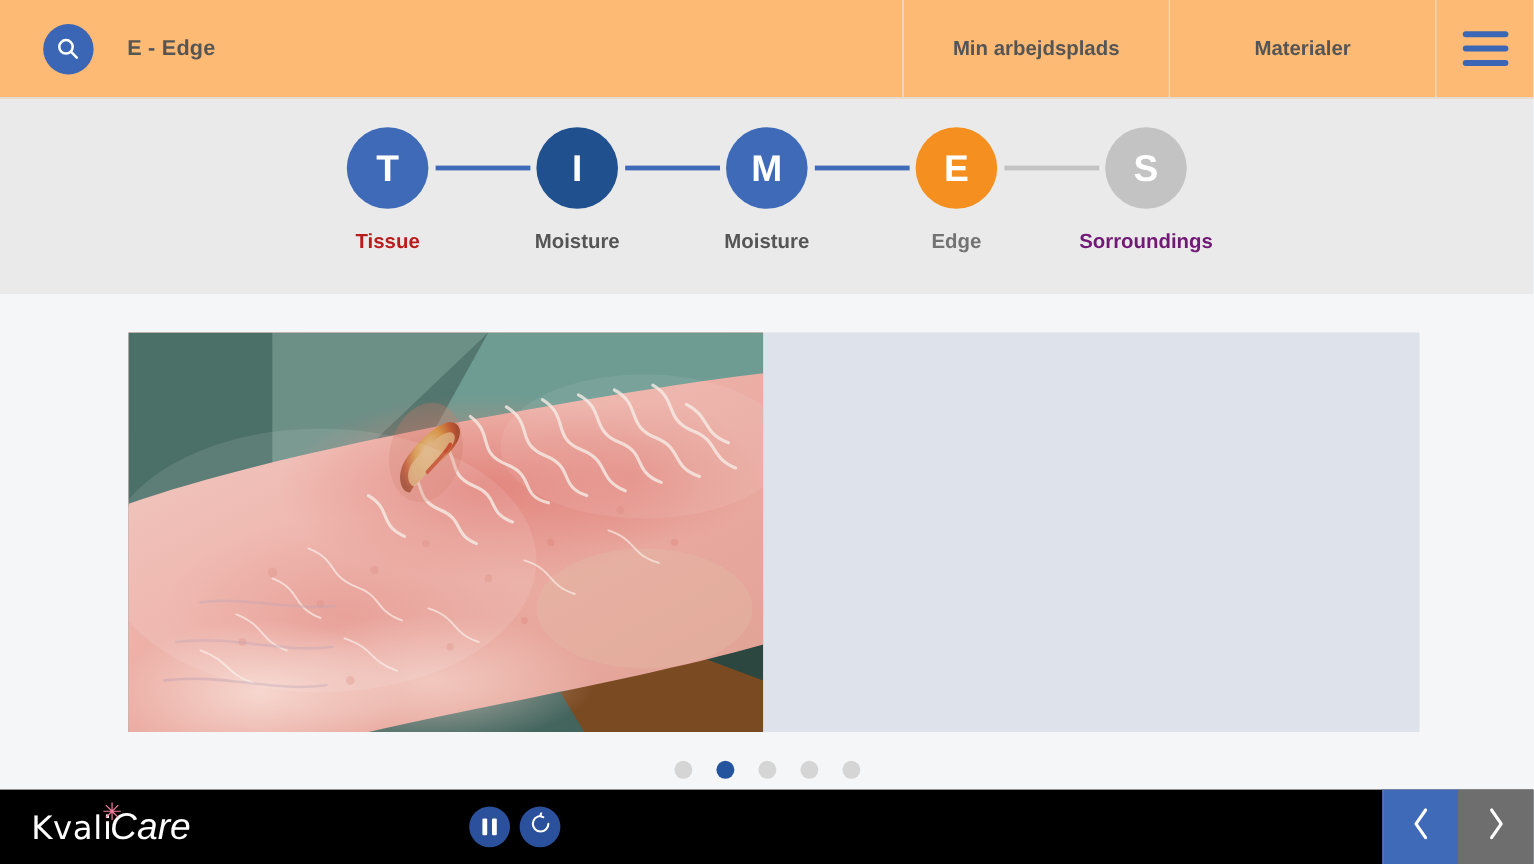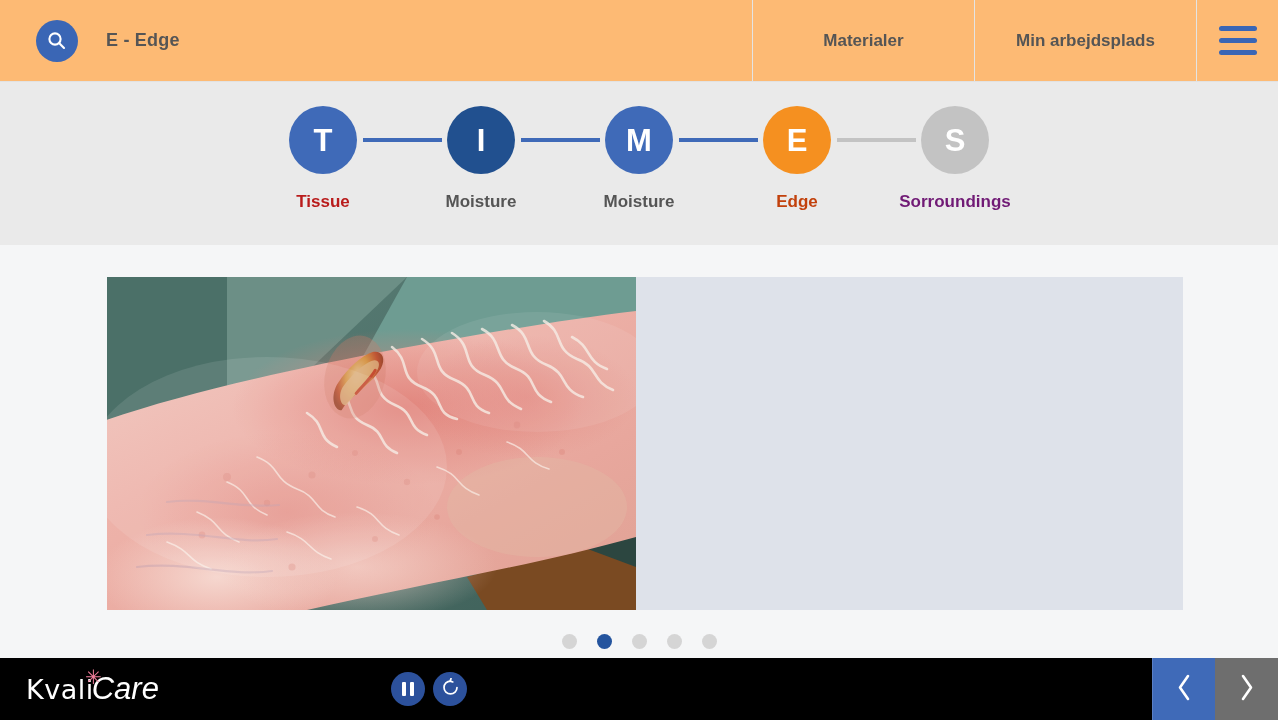--- a/index.html
+++ b/index.html
@@ -298,22 +298,22 @@
     <div class="header-left">
       <div class="search-badge">
         <svg width="24" height="24" viewBox="0 0 24 24" fill="none" stroke="#ffffff" stroke-width="2.1" stroke-linecap="round">
           <circle cx="10" cy="10" r="5.6"></circle>
           <line x1="14.3" y1="14.3" x2="19" y2="19"></line>
         </svg>
       </div>
       <div class="header-title">E - Edge</div>
     </div>
 
+    <div class="nav-item">Min arbejdsplads</div>
     <div class="nav-item">Materialer</div>
-    <div class="nav-item">Min arbejdsplads</div>
 
     <div class="hamburger-wrap">
       <div class="hamburger">
         <span></span>
           <span></span>
           <span></span>
       </div>
     </div>
   </div>
 
@@ -342,21 +342,21 @@
         <div class="step-circle" style="background: rgb(63, 106, 184);">M</div>
         <div class="step-label" style="color: rgb(85, 85, 85);">Moisture</div>
       </div>
 
       <div class="connector">
           <i style="background: rgb(63, 106, 184);"></i>
         </div>
 
       <div class="step">
         <div class="step-circle" style="background: rgb(245, 144, 32);">E</div>
-        <div class="step-label" style="color: #c2410c;">Edge</div>
+        <div class="step-label" style="color: #737373;">Edge</div>
       </div>
 
       <div class="connector">
           <i style="background: rgb(195, 195, 195);"></i>
         </div>
 
       <div class="step">
         <div class="step-circle" style="background: rgb(195, 195, 195);">S</div>
         <div class="step-label" style="color: #701a75;">Sorroundings</div>
       </div>

